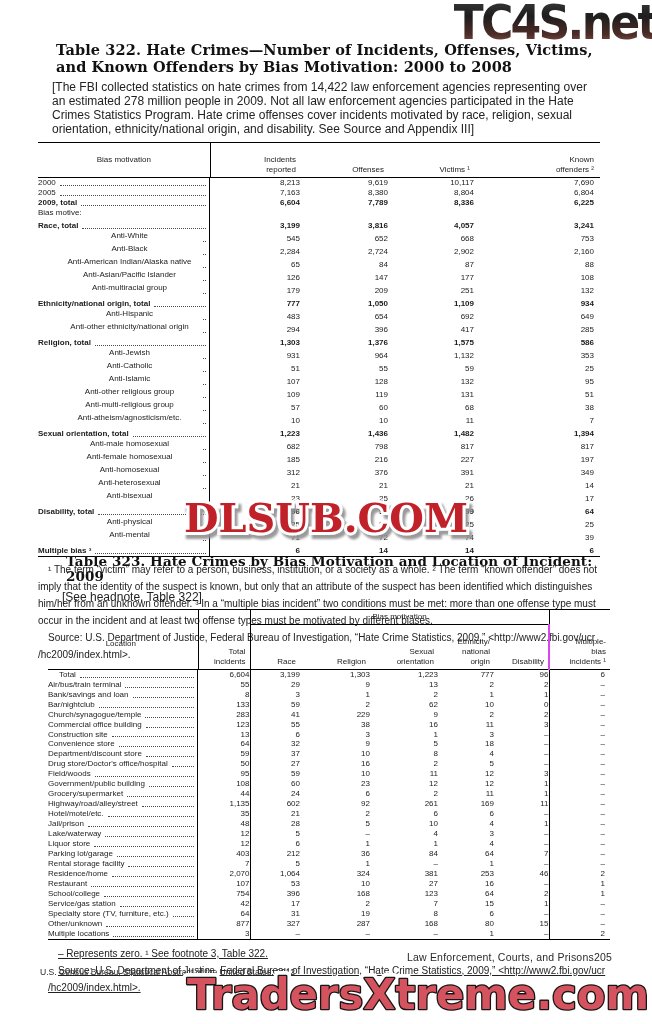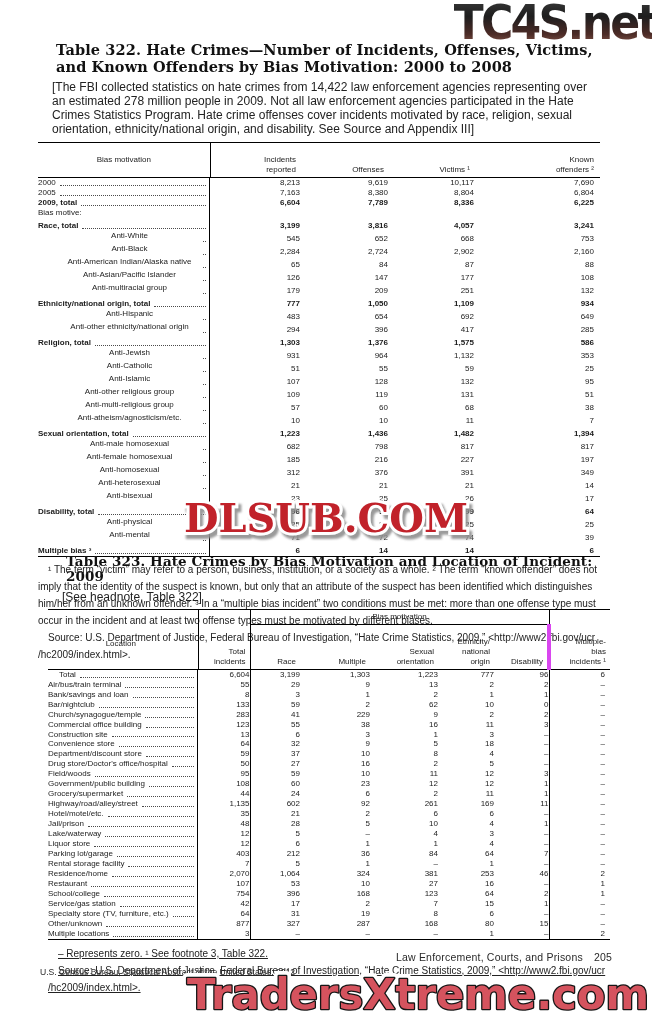--- a/index.html
+++ b/index.html
@@ -43,21 +43,21 @@
   
   .t322 .lbl, .t322 th.h-bias { border-right:1px solid #000; }
   .t322 th.h-bias { text-align:center; vertical-align:middle; padding:2px 2px; }
   .t322 td.c3 { padding-right:6px; }
 
   
   .t323 .lbl, .t323 td.c0, .t323 td.c5 { border-right:1px solid #000; }
   .t323 th.h-loc { border-right:1px solid #000; text-align:center; vertical-align:middle; }
   .t323 th.h-total { border-right:1px solid #000; }
   .t323 th.h-span { text-align:center; vertical-align:middle; border-right:1px solid #000; padding:2px 0; }
-  .t323 th.h-sub5 { border-right:4px solid #d946ef; }
+  .t323 th.h-sub5 { border-right:2px solid #d946ef; }
   .t323 td.c6 { padding-right:5px; }
   table.stat.t323 { line-height:9.95px; }
 
   
   .footnotes { font-size:10px; line-height:17px; color:#222; }
   .footnotes p { margin:0; text-indent:10px; overflow-wrap:break-word; }
 
   
   .sec322 { position:absolute; left:38px; top:42px; width:562px; }
   .sec322 .tbl-title { margin-left:18px; }
@@ -65,21 +65,21 @@
   .sec323 { position:absolute; left:48px; top:554px; width:562px; }
   .sec323 .tbl-title { font-size:13.5px; line-height:15px; margin-left:18px; }
   .sec323 .headnote { margin:6px 0 5px 14px; }
   .fn322 { margin-top:4px; }
   .fn323 { margin-top:5px;text-decoration:underline; }
 
   .pfoot-right {
     position:absolute; right:40px; top:951px; font-size:10.5px; color:#2a2a2a;
     letter-spacing:.2px;
   }
-  .pfoot-right .pgnum { margin-left:11px; }
+  .pfoot-right .pgnum { margin-left:0; }
   .credit { position:absolute; left:40px; top:967px; font-size:8.6px; color:#2a2a2a; }
 
   
   .wm-top {
     position:absolute; top:-6px; right:-4px;
     font-family:"DejaVu Sans","Liberation Sans",sans-serif; font-weight:bold;
     font-size:48px; letter-spacing:-3px; transform:scaleX(.92); transform-origin:100% 0;
     background:linear-gradient(180deg,#3a3a3a 0%,#151515 40%,#46241f 72%,#9c6352 100%);
     -webkit-background-clip:text; background-clip:text; color:transparent;
     opacity:.96;
@@ -445,21 +445,21 @@
           <th rowspan="2" class="h-loc">Location</th>
           <th rowspan="2" class="h-total pre">Total
 incidents</th>
           <th colspan="5" class="h-span">Bias motivation</th>
           <th rowspan="2" class="pre">Multiple-
 bias
 incidents ¹</th>
         </tr>
         <tr>
           <th class="pre">Race</th>
-          <th class="pre">Multiple</th>
+          <th class="pre">Religion</th>
           <th class="pre">Sexual
 orientation</th>
           <th class="pre">Ethnicity/
 national
 origin</th>
           <th class="pre h-sub5">Disability</th>
         </tr>
       </thead>
       <tbody>
           <tr class="ti">

